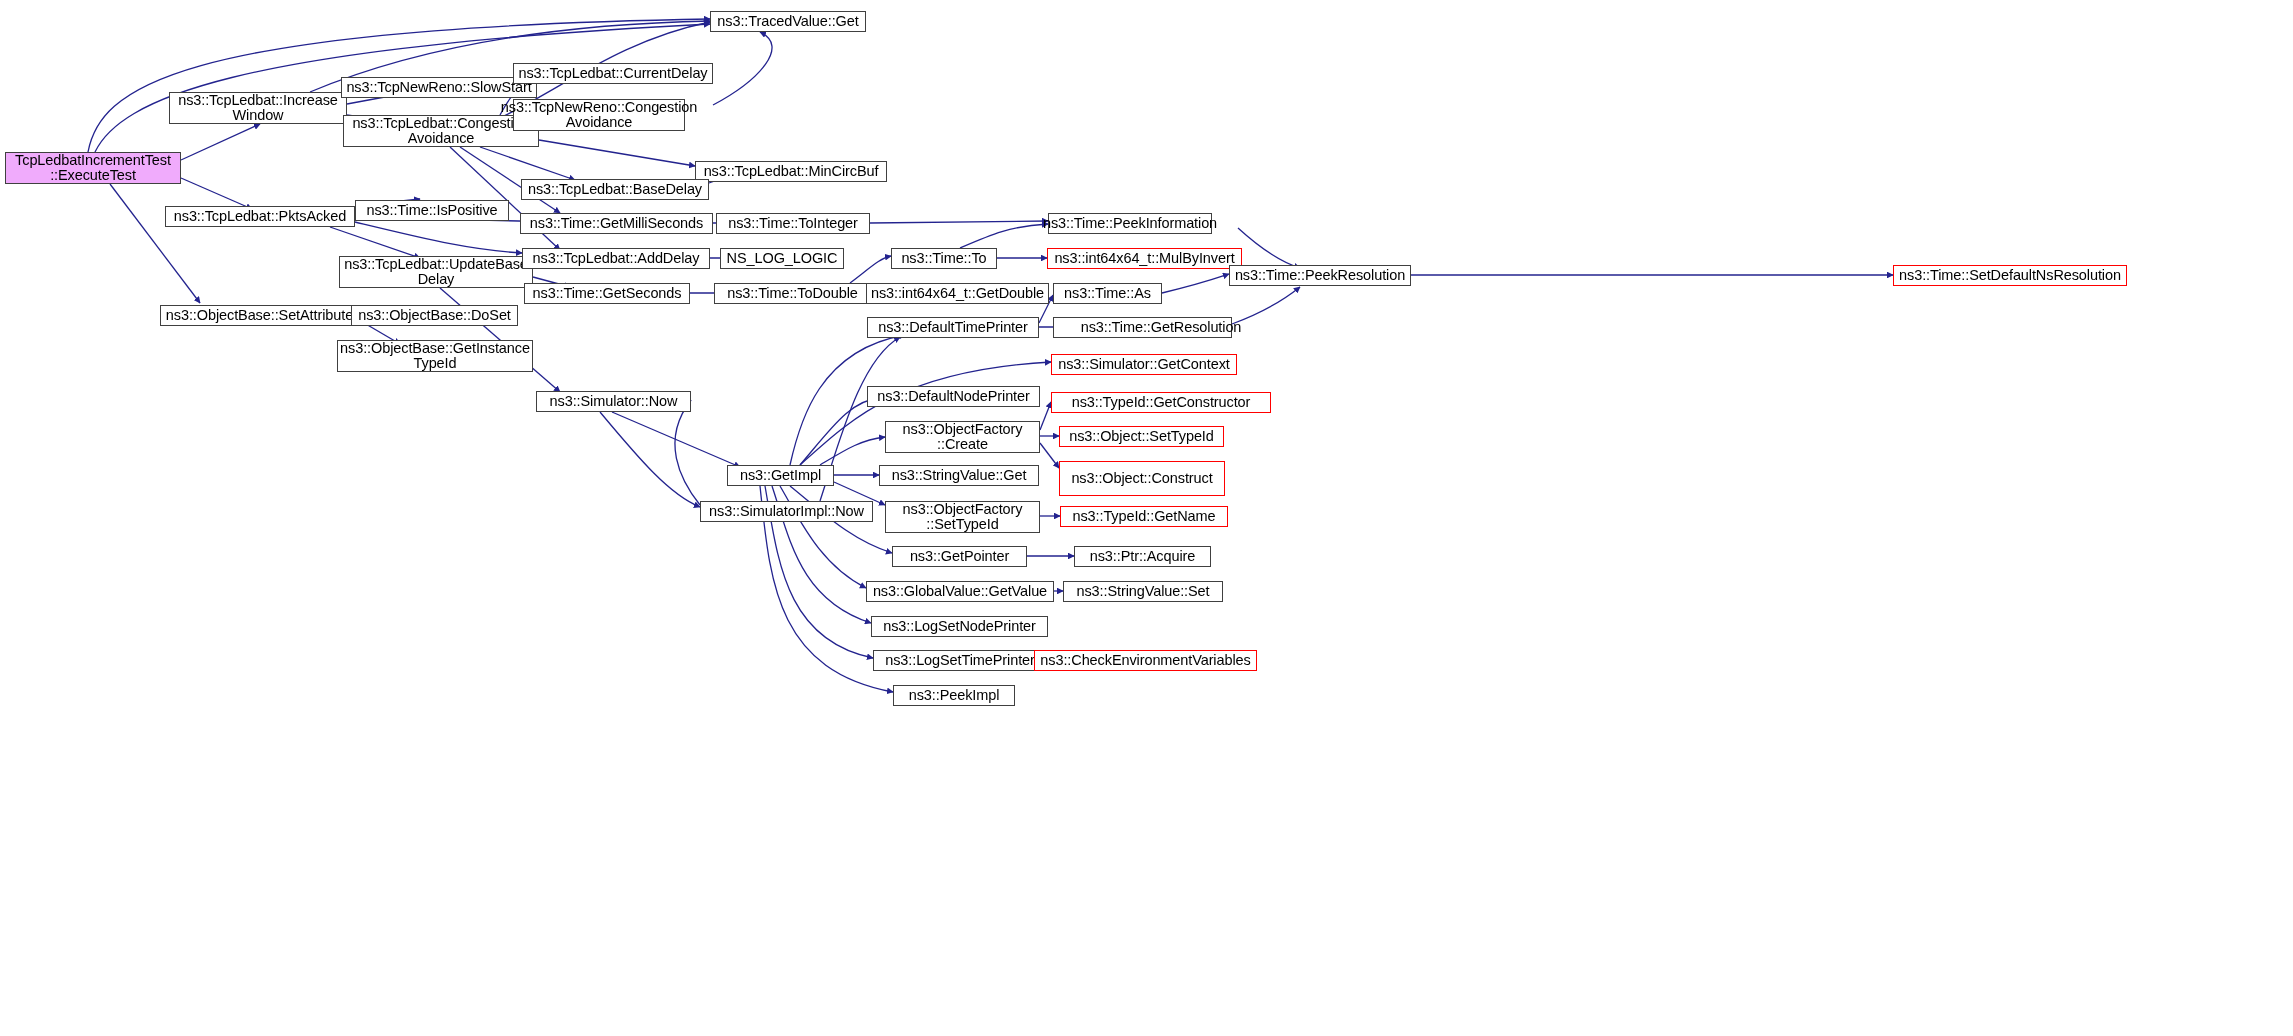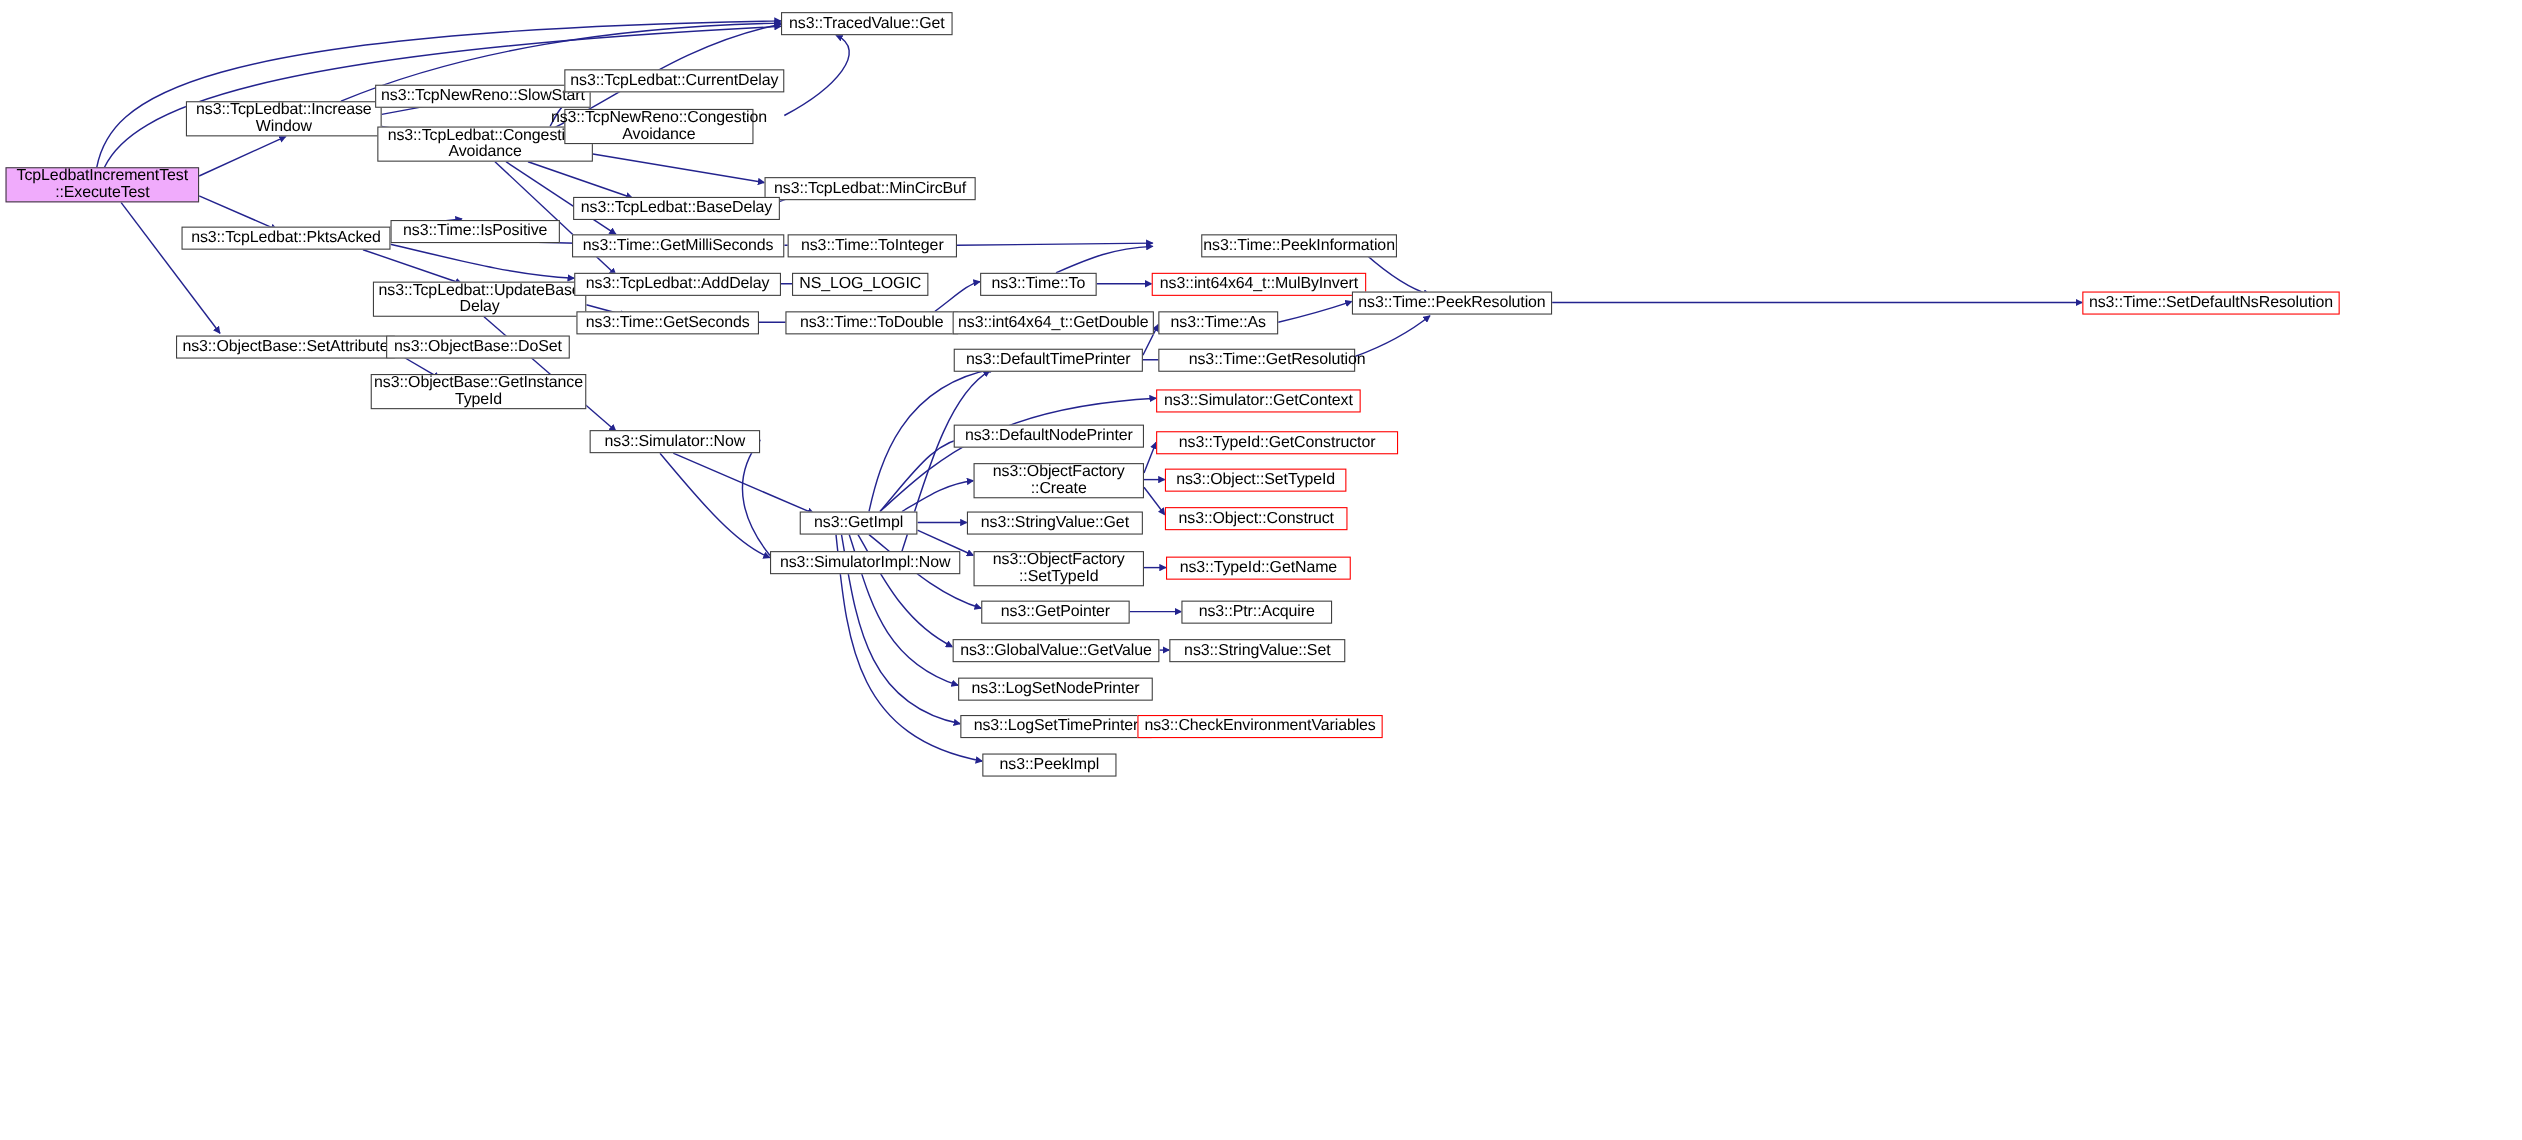--- a/index.html
+++ b/index.html
@@ -136,21 +136,21 @@
       <div class="node" style="left: 513px; top: 63px; width: 200px; height: 21px;">ns3::TcpLedbat::CurrentDelay</div>
       <div class="node" style="left: 513px; top: 99px; width: 172px; height: 32px;">ns3::TcpNewReno::Congestion
 Avoidance</div>
       <div class="node" style="left: 710px; top: 11px; width: 156px; height: 21px;">ns3::TracedValue::Get</div>
       <div class="node" style="left: 695px; top: 161px; width: 192px; height: 21px;">ns3::TcpLedbat::MinCircBuf</div>
       <div class="node" style="left: 521px; top: 179px; width: 188px; height: 21px;">ns3::TcpLedbat::BaseDelay</div>
       <div class="node" style="left: 165px; top: 206px; width: 190px; height: 21px;">ns3::TcpLedbat::PktsAcked</div>
       <div class="node" style="left: 355px; top: 200px; width: 154px; height: 21px;">ns3::Time::IsPositive</div>
       <div class="node" style="left: 520px; top: 213px; width: 193px; height: 21px;">ns3::Time::GetMilliSeconds</div>
       <div class="node" style="left: 716px; top: 213px; width: 154px; height: 21px;">ns3::Time::ToInteger</div>
-      <div class="node" style="left: 1092px; top: 213px; width: 178px; height: 21px;">ns3::Time::PeekInformation</div>
+      <div class="node" style="left: 1048px; top: 213px; width: 164px; height: 21px;">ns3::Time::PeekInformation</div>
       <div class="node" style="left: 339px; top: 256px; width: 194px; height: 32px;">ns3::TcpLedbat::UpdateBase
 Delay</div>
       <div class="node" style="left: 522px; top: 248px; width: 188px; height: 21px;">ns3::TcpLedbat::AddDelay</div>
       <div class="node" style="left: 720px; top: 248px; width: 124px; height: 21px;">NS_LOG_LOGIC</div>
       <div class="node" style="left: 891px; top: 248px; width: 106px; height: 21px;">ns3::Time::To</div>
       <div class="node red" style="left: 1047px; top: 248px; width: 195px; height: 21px;">ns3::int64x64_t::MulByInvert</div>
       <div class="node" style="left: 1229px; top: 265px; width: 182px; height: 21px;">ns3::Time::PeekResolution</div>
       <div class="node red" style="left: 1893px; top: 265px; width: 234px; height: 21px;">ns3::Time::SetDefaultNsResolution</div>
       <div class="node" style="left: 524px; top: 283px; width: 166px; height: 21px;">ns3::Time::GetSeconds</div>
       <div class="node" style="left: 714px; top: 283px; width: 157px; height: 21px;">ns3::Time::ToDouble</div>
@@ -162,21 +162,21 @@
       <div class="node" style="left: 1053px; top: 317px; width: 179px; height: 21px; padding-left: 40px;">ns3::Time::GetResolution</div>
       <div class="node" style="left: 337px; top: 340px; width: 196px; height: 32px;">ns3::ObjectBase::GetInstance
 TypeId</div>
       <div class="node red" style="left: 1051px; top: 354px; width: 186px; height: 21px;">ns3::Simulator::GetContext</div>
       <div class="node" style="left: 536px; top: 391px; width: 155px; height: 21px;">ns3::Simulator::Now</div>
       <div class="node" style="left: 867px; top: 386px; width: 173px; height: 21px;">ns3::DefaultNodePrinter</div>
       <div class="node red" style="left: 1051px; top: 392px; width: 220px; height: 21px;">ns3::TypeId::GetConstructor</div>
       <div class="node" style="left: 885px; top: 421px; width: 155px; height: 32px;">ns3::ObjectFactory
 ::Create</div>
       <div class="node red" style="left: 1059px; top: 426px; width: 165px; height: 21px;">ns3::Object::SetTypeId</div>
-      <div class="node red" style="left: 1059px; top: 461px; width: 166px; height: 21px;">ns3::Object::Construct</div>
+      <div class="node red" style="left: 1059px; top: 461px; width: 166px; height: 35px;">ns3::Object::Construct</div>
       <div class="node" style="left: 727px; top: 465px; width: 107px; height: 21px;">ns3::GetImpl</div>
       <div class="node" style="left: 879px; top: 465px; width: 160px; height: 21px;">ns3::StringValue::Get</div>
       <div class="node" style="left: 885px; top: 501px; width: 155px; height: 32px;">ns3::ObjectFactory
 ::SetTypeId</div>
       <div class="node red" style="left: 1060px; top: 506px; width: 168px; height: 21px;">ns3::TypeId::GetName</div>
       <div class="node" style="left: 700px; top: 501px; width: 173px; height: 21px;">ns3::SimulatorImpl::Now</div>
       <div class="node" style="left: 892px; top: 546px; width: 135px; height: 21px;">ns3::GetPointer</div>
       <div class="node" style="left: 1074px; top: 546px; width: 137px; height: 21px;">ns3::Ptr::Acquire</div>
       <div class="node" style="left: 866px; top: 581px; width: 188px; height: 21px;">ns3::GlobalValue::GetValue</div>
       <div class="node" style="left: 1063px; top: 581px; width: 160px; height: 21px;">ns3::StringValue::Set</div>

